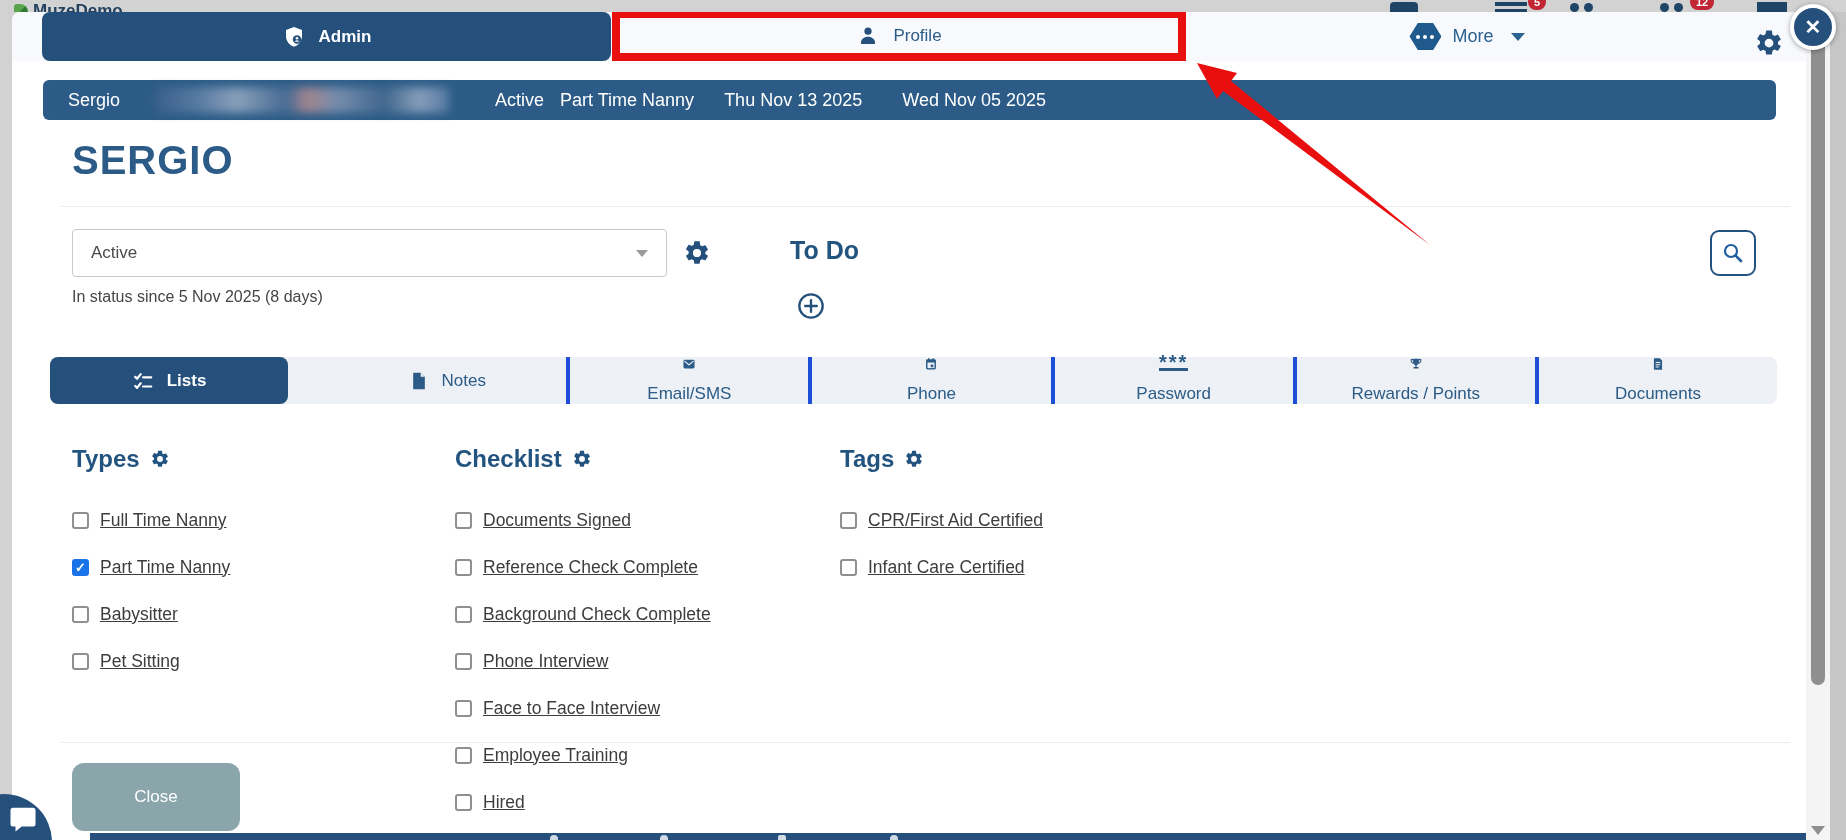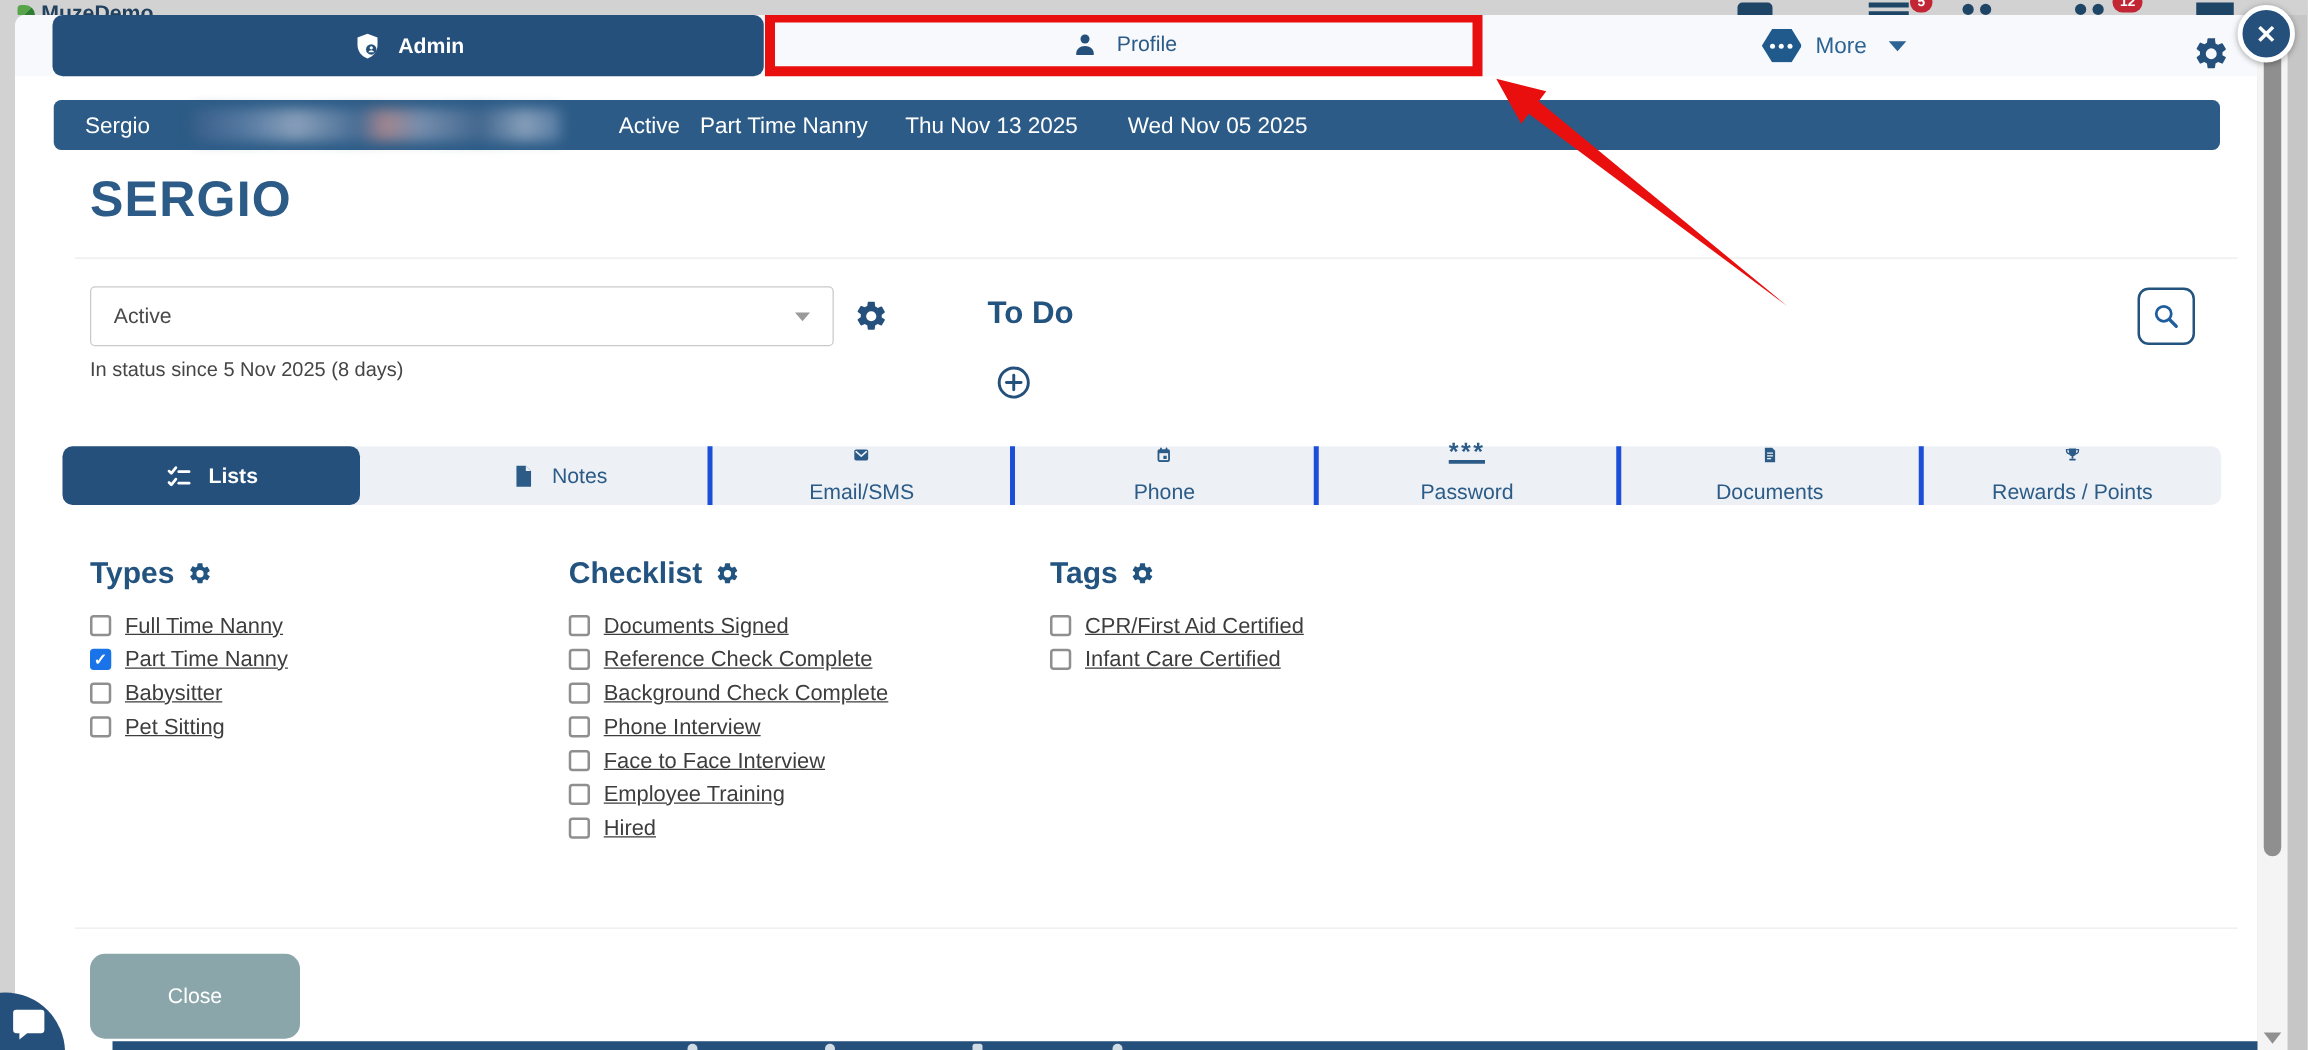--- a/index.html
+++ b/index.html
@@ -91,21 +91,21 @@
   .tabbar { left:38px; top:345px; width:1727px; height:47px; background:#edf1f6; border-radius:8px; display:flex; }
   .ctab { flex:1; display:flex; align-items:center; justify-content:center; gap:13px;
     color:#2b5b86; font-size:17px; cursor:pointer; }
   .ctab + .ctab + .ctab { border-left:4px solid #1d4ed8;flex-direction:column; }
   .ctab.sel { background:#25507c; border-radius:8px; color:#fff; font-weight:bold; border-left:none; }
   .ctab.sel + .ctab { border-left:none;padding-left:40px; }
   .asterisks { font-size:20px; font-weight:bold; letter-spacing:2px; line-height:10px;
     border-bottom:3px solid currentColor; padding-bottom:1px; }
 
   
-  .col { display:flex; flex-direction:column; gap:5px; }
+  .col { display:flex; flex-direction:column; gap:25px; }
   .col-types { left:60px; top:432px; }
   .col-check { left:443px; top:432px; }
   .col-tags  { left:828px; top:432px; }
   .col-head { display:flex; align-items:center; gap:10px; color:#235480; font-size:24px; font-weight:bold;
     margin-bottom:10px; height:30px; }
   .col-head svg { cursor:pointer; }
   .row { display:flex; align-items:center; gap:11px; height:22px; cursor:pointer; }
   .cb { width:17px; height:17px; border:2px solid #8f8f8f; border-radius:3px; background:#fff;
     display:flex; align-items:center; justify-content:center; flex:0 0 auto; }
   .cb.checked { background:#1a73e8; border-color:#1a73e8; }
@@ -249,36 +249,36 @@
           <rect x="7" y="1.8" width="2.4" height="4.5" rx="1.2" fill="currentColor"></rect>
           <rect x="14.6" y="1.8" width="2.4" height="4.5" rx="1.2" fill="currentColor"></rect>
         </svg>
         <span>Phone</span>
       </div>
       <div class="ctab">
         <span class="asterisks">***</span>
         <span>Password</span>
       </div>
       <div class="ctab">
+        <svg width="22" height="22" viewBox="0 0 24 24">
+          <path fill="currentColor" d="M7 3h10v5.5a5 5 0 0 1-10 0Z"></path>
+          <path d="M7 4.5H3.8v1.8A4.2 4.2 0 0 0 8 10.5M17 4.5h3.2v1.8A4.2 4.2 0 0 1 16 10.5" fill="none" stroke="currentColor" stroke-width="1.8"></path>
+          <rect x="10.8" y="12.5" width="2.4" height="4.5" fill="currentColor"></rect>
+          <rect x="7.5" y="17" width="9" height="2.6" rx="1" fill="currentColor"></rect>
+        </svg>
+        <span>Rewards / Points</span>
+      </div>
+      <div class="ctab">
         <svg width="20" height="22" viewBox="0 0 24 24">
           <path fill="currentColor" d="M5 2h10l4 4v16H5Z"></path>
           <rect x="8" y="8.5" width="8" height="1.8" fill="#edf1f6"></rect>
           <rect x="8" y="12.3" width="8" height="1.8" fill="#edf1f6"></rect>
           <rect x="8" y="16.1" width="5.5" height="1.8" fill="#edf1f6"></rect>
         </svg>
         <span>Documents</span>
-      </div>
-      <div class="ctab">
-        <svg width="22" height="22" viewBox="0 0 24 24">
-          <path fill="currentColor" d="M7 3h10v5.5a5 5 0 0 1-10 0Z"></path>
-          <path d="M7 4.5H3.8v1.8A4.2 4.2 0 0 0 8 10.5M17 4.5h3.2v1.8A4.2 4.2 0 0 1 16 10.5" fill="none" stroke="currentColor" stroke-width="1.8"></path>
-          <rect x="10.8" y="12.5" width="2.4" height="4.5" fill="currentColor"></rect>
-          <rect x="7.5" y="17" width="9" height="2.6" rx="1" fill="currentColor"></rect>
-        </svg>
-        <span>Rewards / Points</span>
       </div>
     </div>
 
     <div class="abs col col-types">
       <div class="col-head">
         <span>Types</span>
         <svg width="20" height="20" viewBox="0 0 24 24">
             <path fill="#235480" d="M19.14,12.94a7.49,7.49,0,0,0,.06-.94,7.49,7.49,0,0,0-.06-.94l2.03-1.58a.5.5,0,0,0,.12-.64l-1.92-3.32a.5.5,0,0,0-.61-.22l-2.39,1a7.3,7.3,0,0,0-1.62-.94l-.36-2.54A.5.5,0,0,0,13.9,2H10.1a.5.5,0,0,0-.49.42L9.25,4.96a7.3,7.3,0,0,0-1.62.94l-2.39-1a.5.5,0,0,0-.61.22L2.71,8.44a.5.5,0,0,0,.12.64l2.03,1.58a7.49,7.49,0,0,0-.06.94,7.49,7.49,0,0,0,.06.94L2.83,14.12a.5.5,0,0,0-.12.64l1.92,3.32a.5.5,0,0,0,.61.22l2.39-1a7.3,7.3,0,0,0,1.62.94l.36,2.54a.5.5,0,0,0,.49.42h3.8a.5.5,0,0,0,.49-.42l.36-2.54a7.3,7.3,0,0,0,1.62-.94l2.39,1a.5.5,0,0,0,.61-.22l1.92-3.32a.5.5,0,0,0-.12-.64ZM12,15.5A3.5,3.5,0,1,1,15.5,12,3.5,3.5,0,0,1,12,15.5Z"></path>
           </svg>
       </div>

